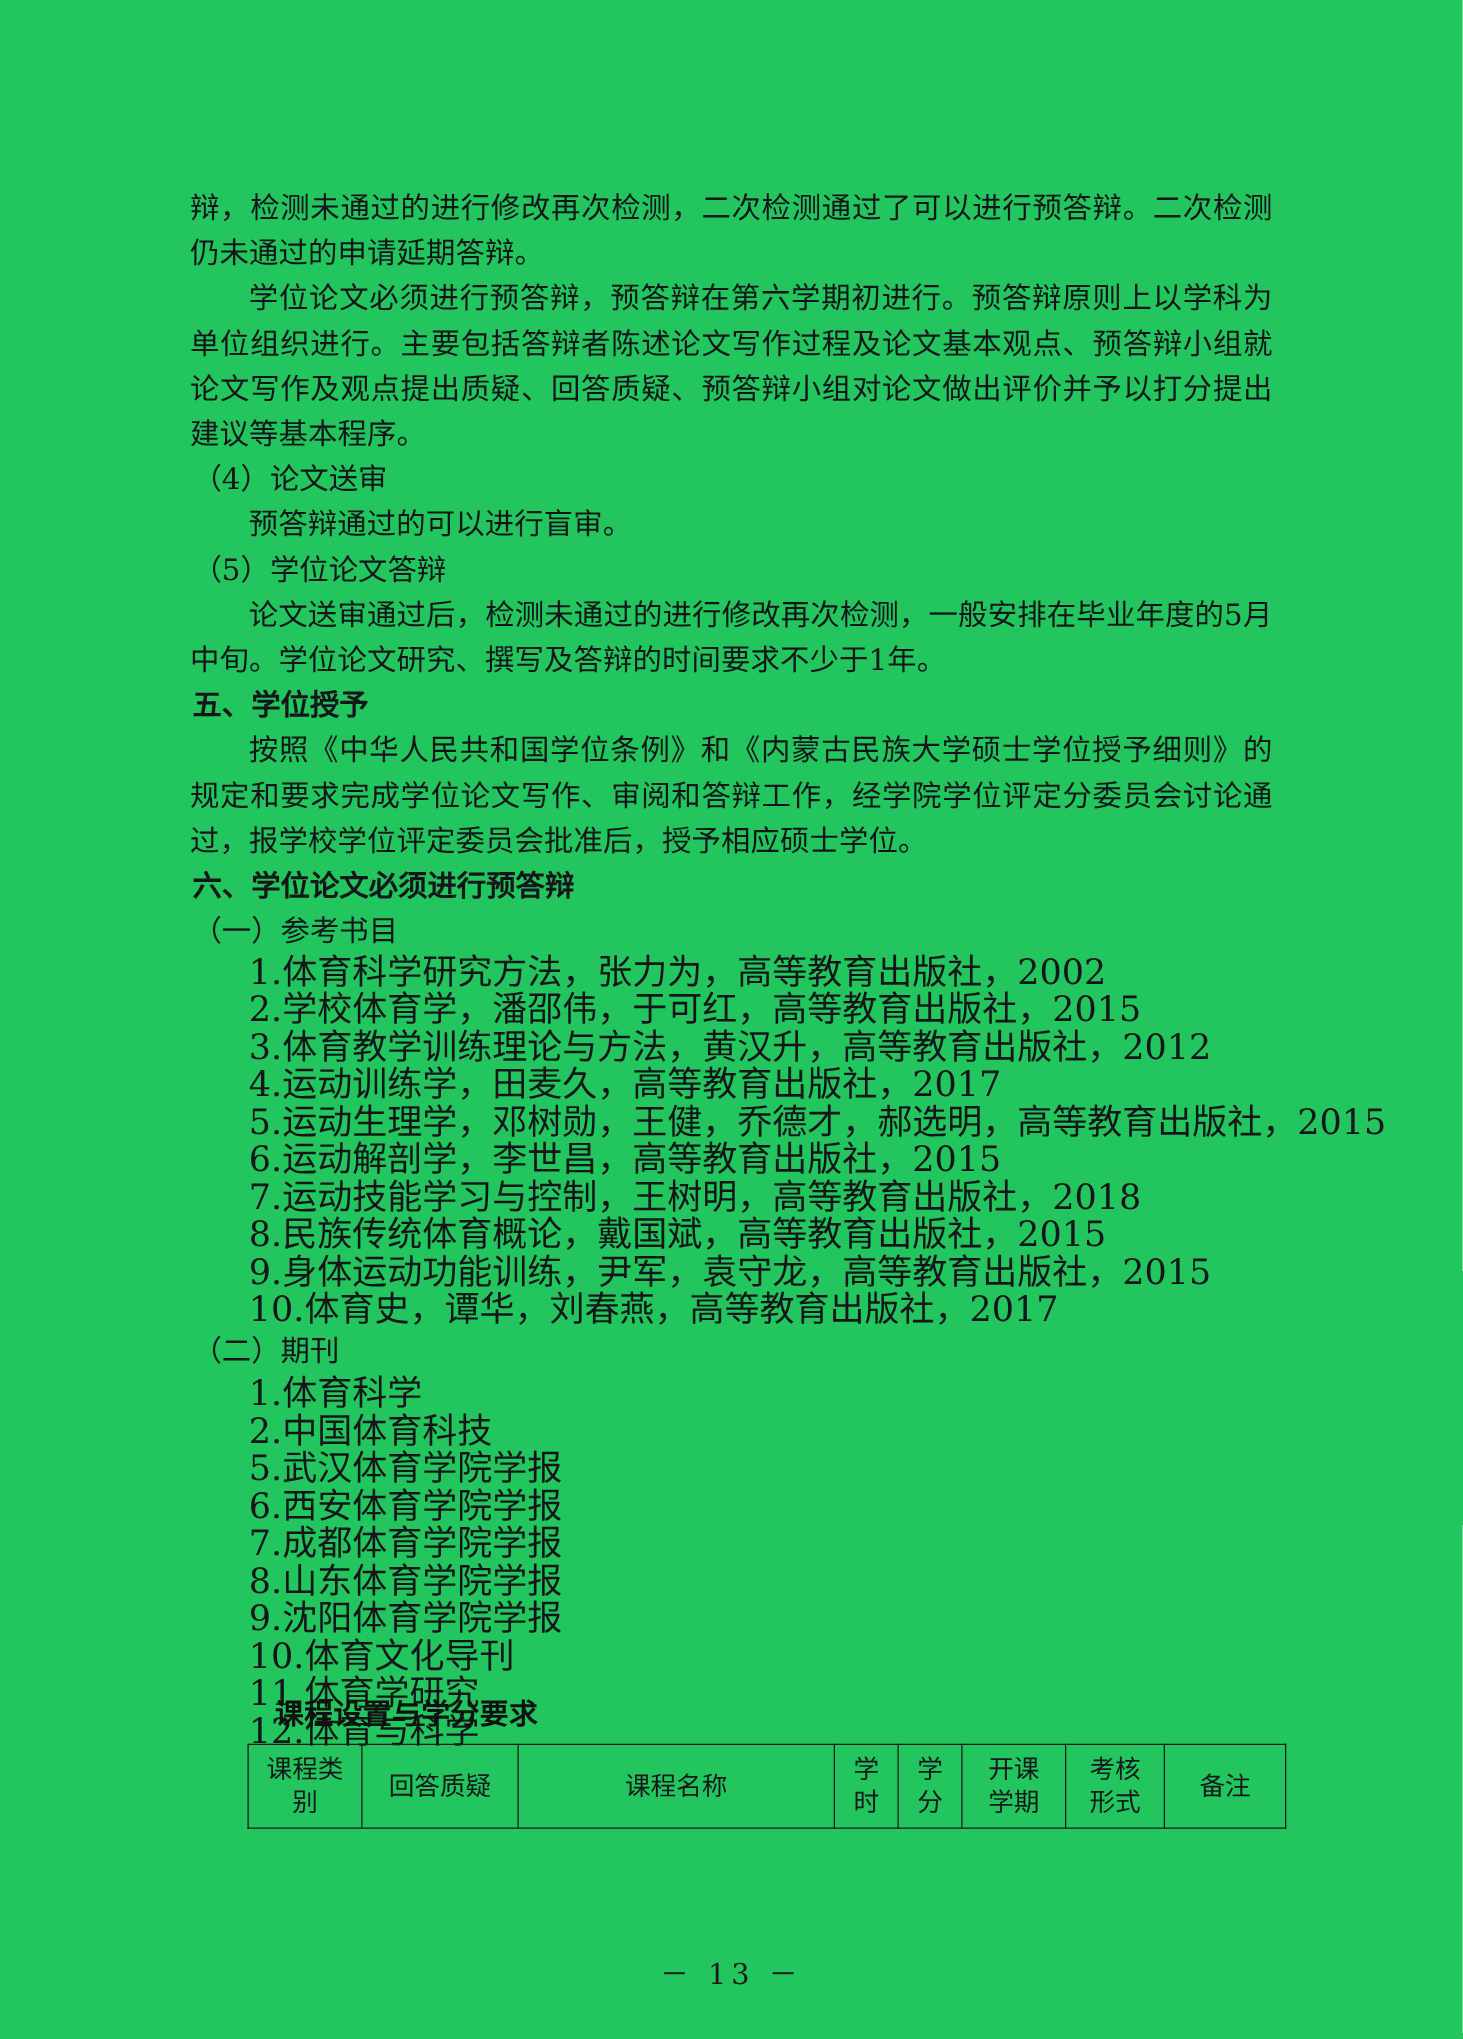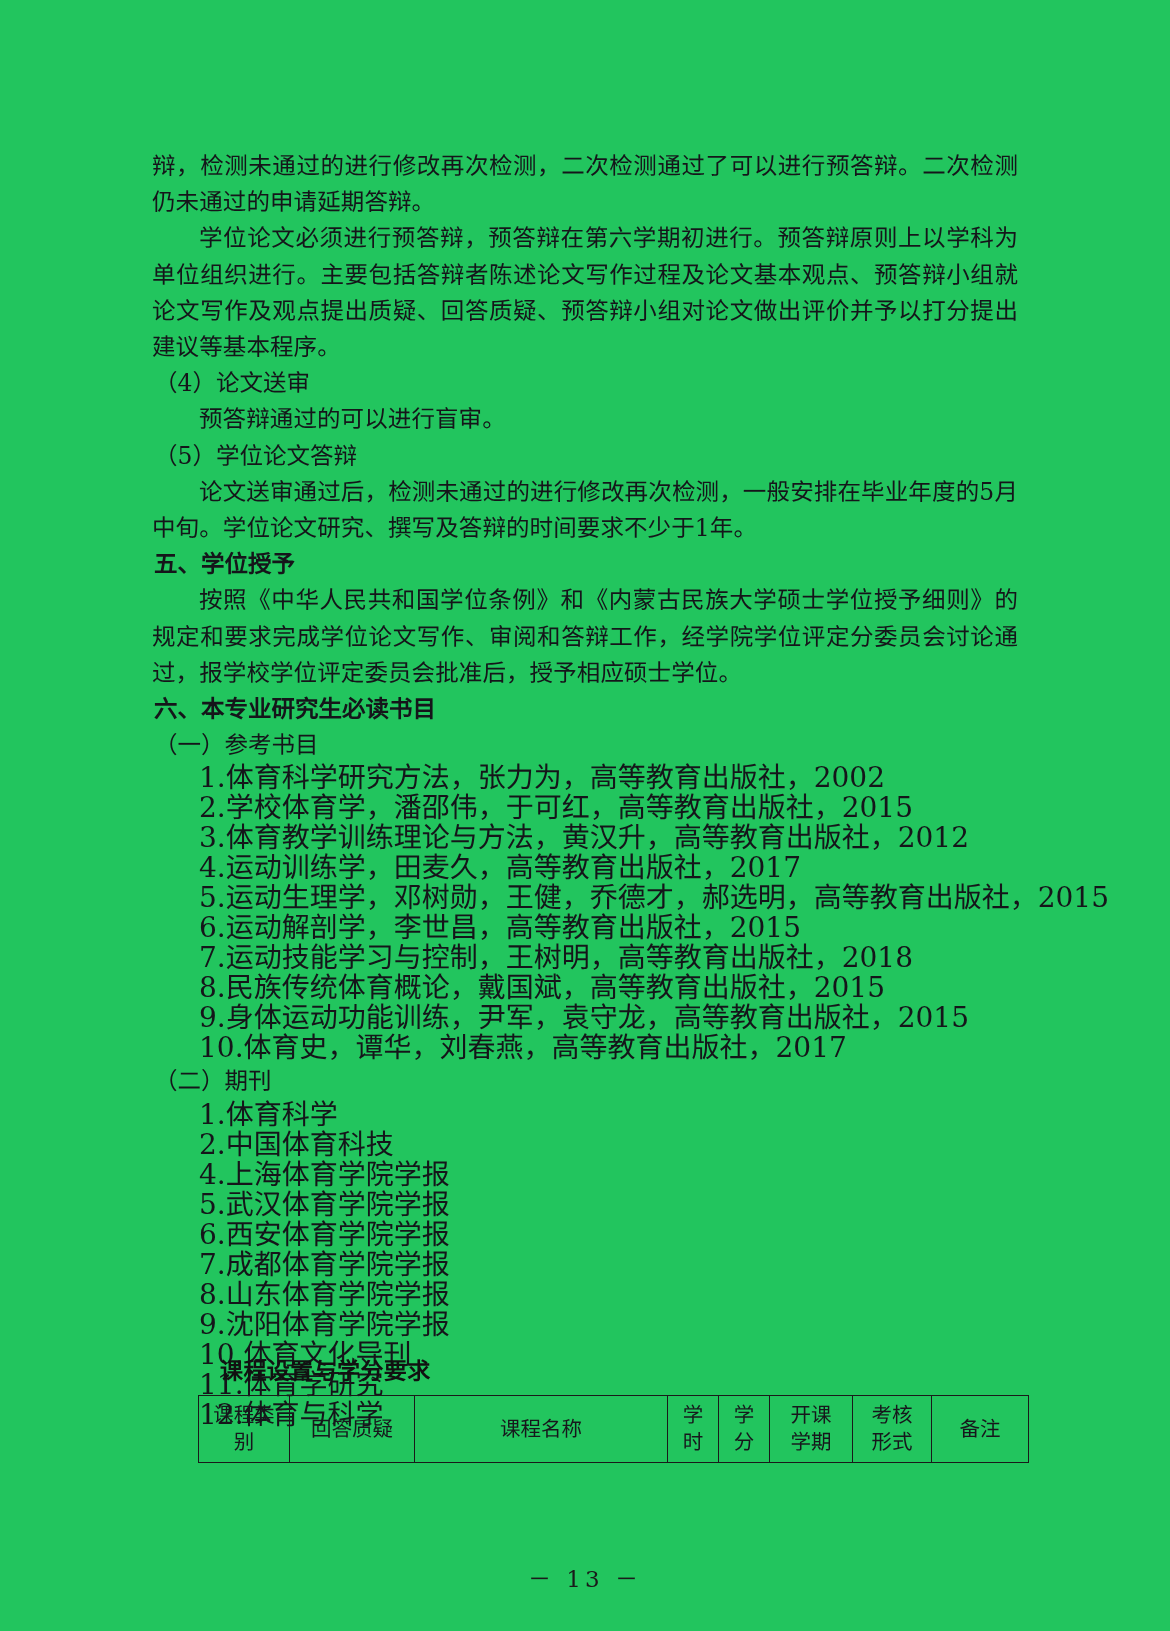--- a/index.html
+++ b/index.html
@@ -149,21 +149,21 @@
     <p class="para indent">预答辩通过的可以进行盲审。</p>
 
     <p class="subhead">（5）学位论文答辩</p>
 
     <p class="para indent">论文送审通过后，检测未通过的进行修改再次检测，一般安排在毕业年度的5月中旬。学位论文研究、撰写及答辩的时间要求不少于1年。</p>
 
     <p class="section-head">五、学位授予</p>
 
     <p class="para indent">按照《中华人民共和国学位条例》和《内蒙古民族大学硕士学位授予细则》的规定和要求完成学位论文写作、审阅和答辩工作，经学院学位评定分委员会讨论通过，报学校学位评定委员会批准后，授予相应硕士学位。</p>
 
-    <p class="section-head">六、本专业研究生必读书目</p>
+    <p class="section-head">六、学位论文必须进行预答辩</p>
 
     <p class="subhead">（一）参考书目</p>
 
     <div>
       <p class="listitem">1.体育科学研究方法，张力为，高等教育出版社，2002</p>
       <p class="listitem">2.学校体育学，潘邵伟，于可红，高等教育出版社，2015</p>
       <p class="listitem">3.体育教学训练理论与方法，黄汉升，高等教育出版社，2012</p>
       <p class="listitem">4.运动训练学，田麦久，高等教育出版社，2017</p>
       <p class="listitem">5.运动生理学，邓树勋，王健，乔德才，郝选明，高等教育出版社，2015</p>
       <p class="listitem">6.运动解剖学，李世昌，高等教育出版社，2015</p>
@@ -171,21 +171,20 @@
       <p class="listitem">8.民族传统体育概论，戴国斌，高等教育出版社，2015</p>
       <p class="listitem">9.身体运动功能训练，尹军，袁守龙，高等教育出版社，2015</p>
       <p class="listitem">10.体育史，谭华，刘春燕，高等教育出版社，2017</p>
     </div>
 
     <p class="subhead">（二）期刊</p>
 
     <div>
       <p class="listitem">1.体育科学</p>
       <p class="listitem">2.中国体育科技</p>
-      <p class="listitem">4.上海体育学院学报</p>
       <p class="listitem">5.武汉体育学院学报</p>
       <p class="listitem">6.西安体育学院学报</p>
       <p class="listitem">7.成都体育学院学报</p>
       <p class="listitem">8.山东体育学院学报</p>
       <p class="listitem">9.沈阳体育学院学报</p>
       <p class="listitem">10.体育文化导刊</p>
       <p class="listitem">11.体育学研究</p>
       <p class="listitem">12.体育与科学</p>
     </div>
 

